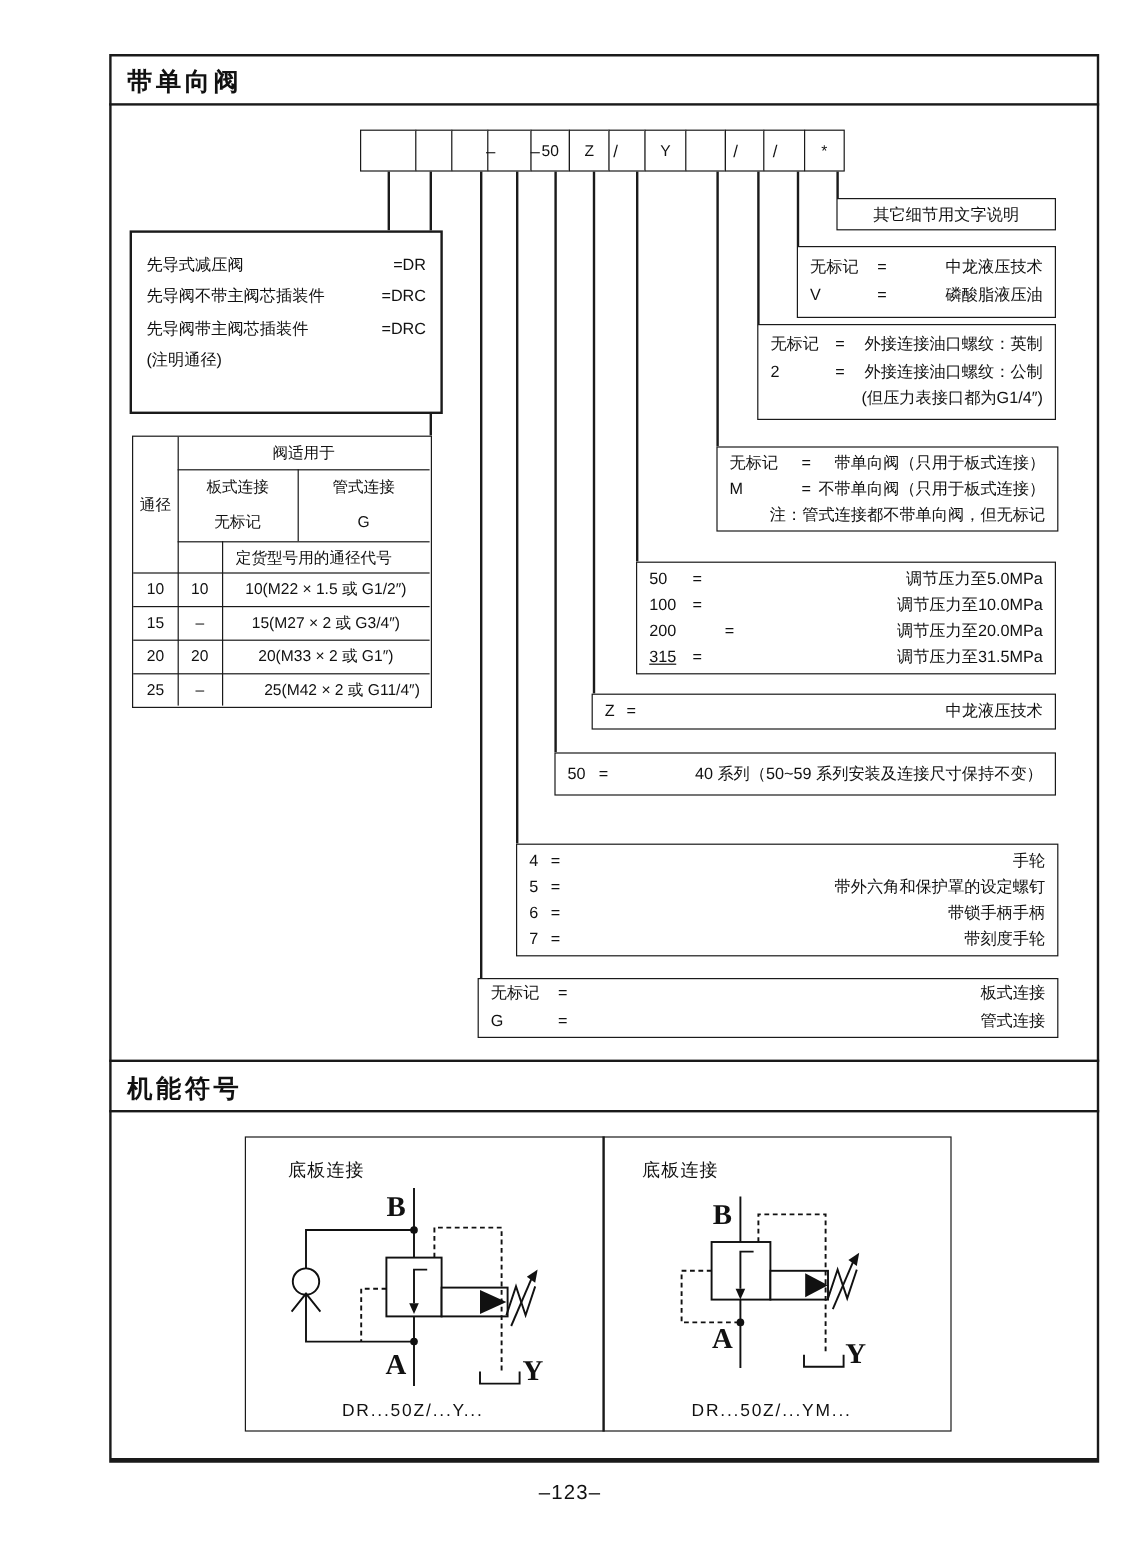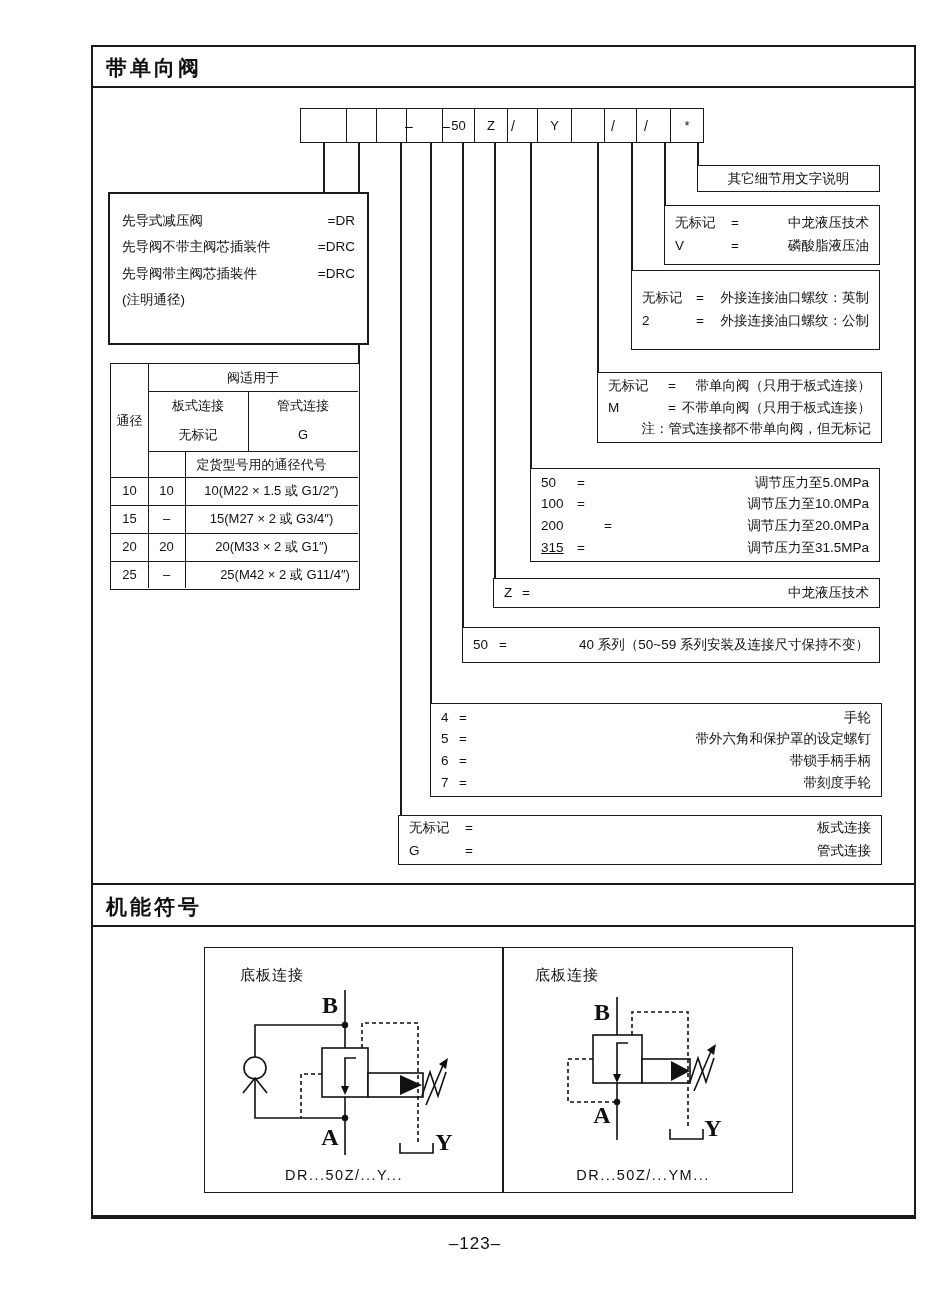--- a/index.html
+++ b/index.html
@@ -156,20 +156,23 @@
   <div class="abox" style="left:631px;top:270px;width:249px;height:80px;">
     <div class="arow">
         <span class="akey" style="width:50px;">无标记</span>
         <span class="aeq">=</span>
         <span class="aval">外接连接油口螺纹：英制</span>
       </div>
     <div class="arow">
         <span class="akey" style="width:50px;">2</span>
         <span class="aeq">=</span>
         <span class="aval">外接连接油口螺纹：公制</span>
+      </div>
+    <div class="arow">
+        <span class="aval">(但压力表接口都为G1/4″)</span>
       </div>
   </div>
 
   <div class="abox" style="left:597px;top:372px;width:285px;height:71px;">
     <div class="arow" style="line-height:1.6;">
         <span class="akey" style="width:56px;">无标记</span>
         <span class="aeq">=</span>
         <span class="aval">带单向阀（只用于板式连接）</span>
       </div>
     <div class="arow" style="line-height:1.6;">

